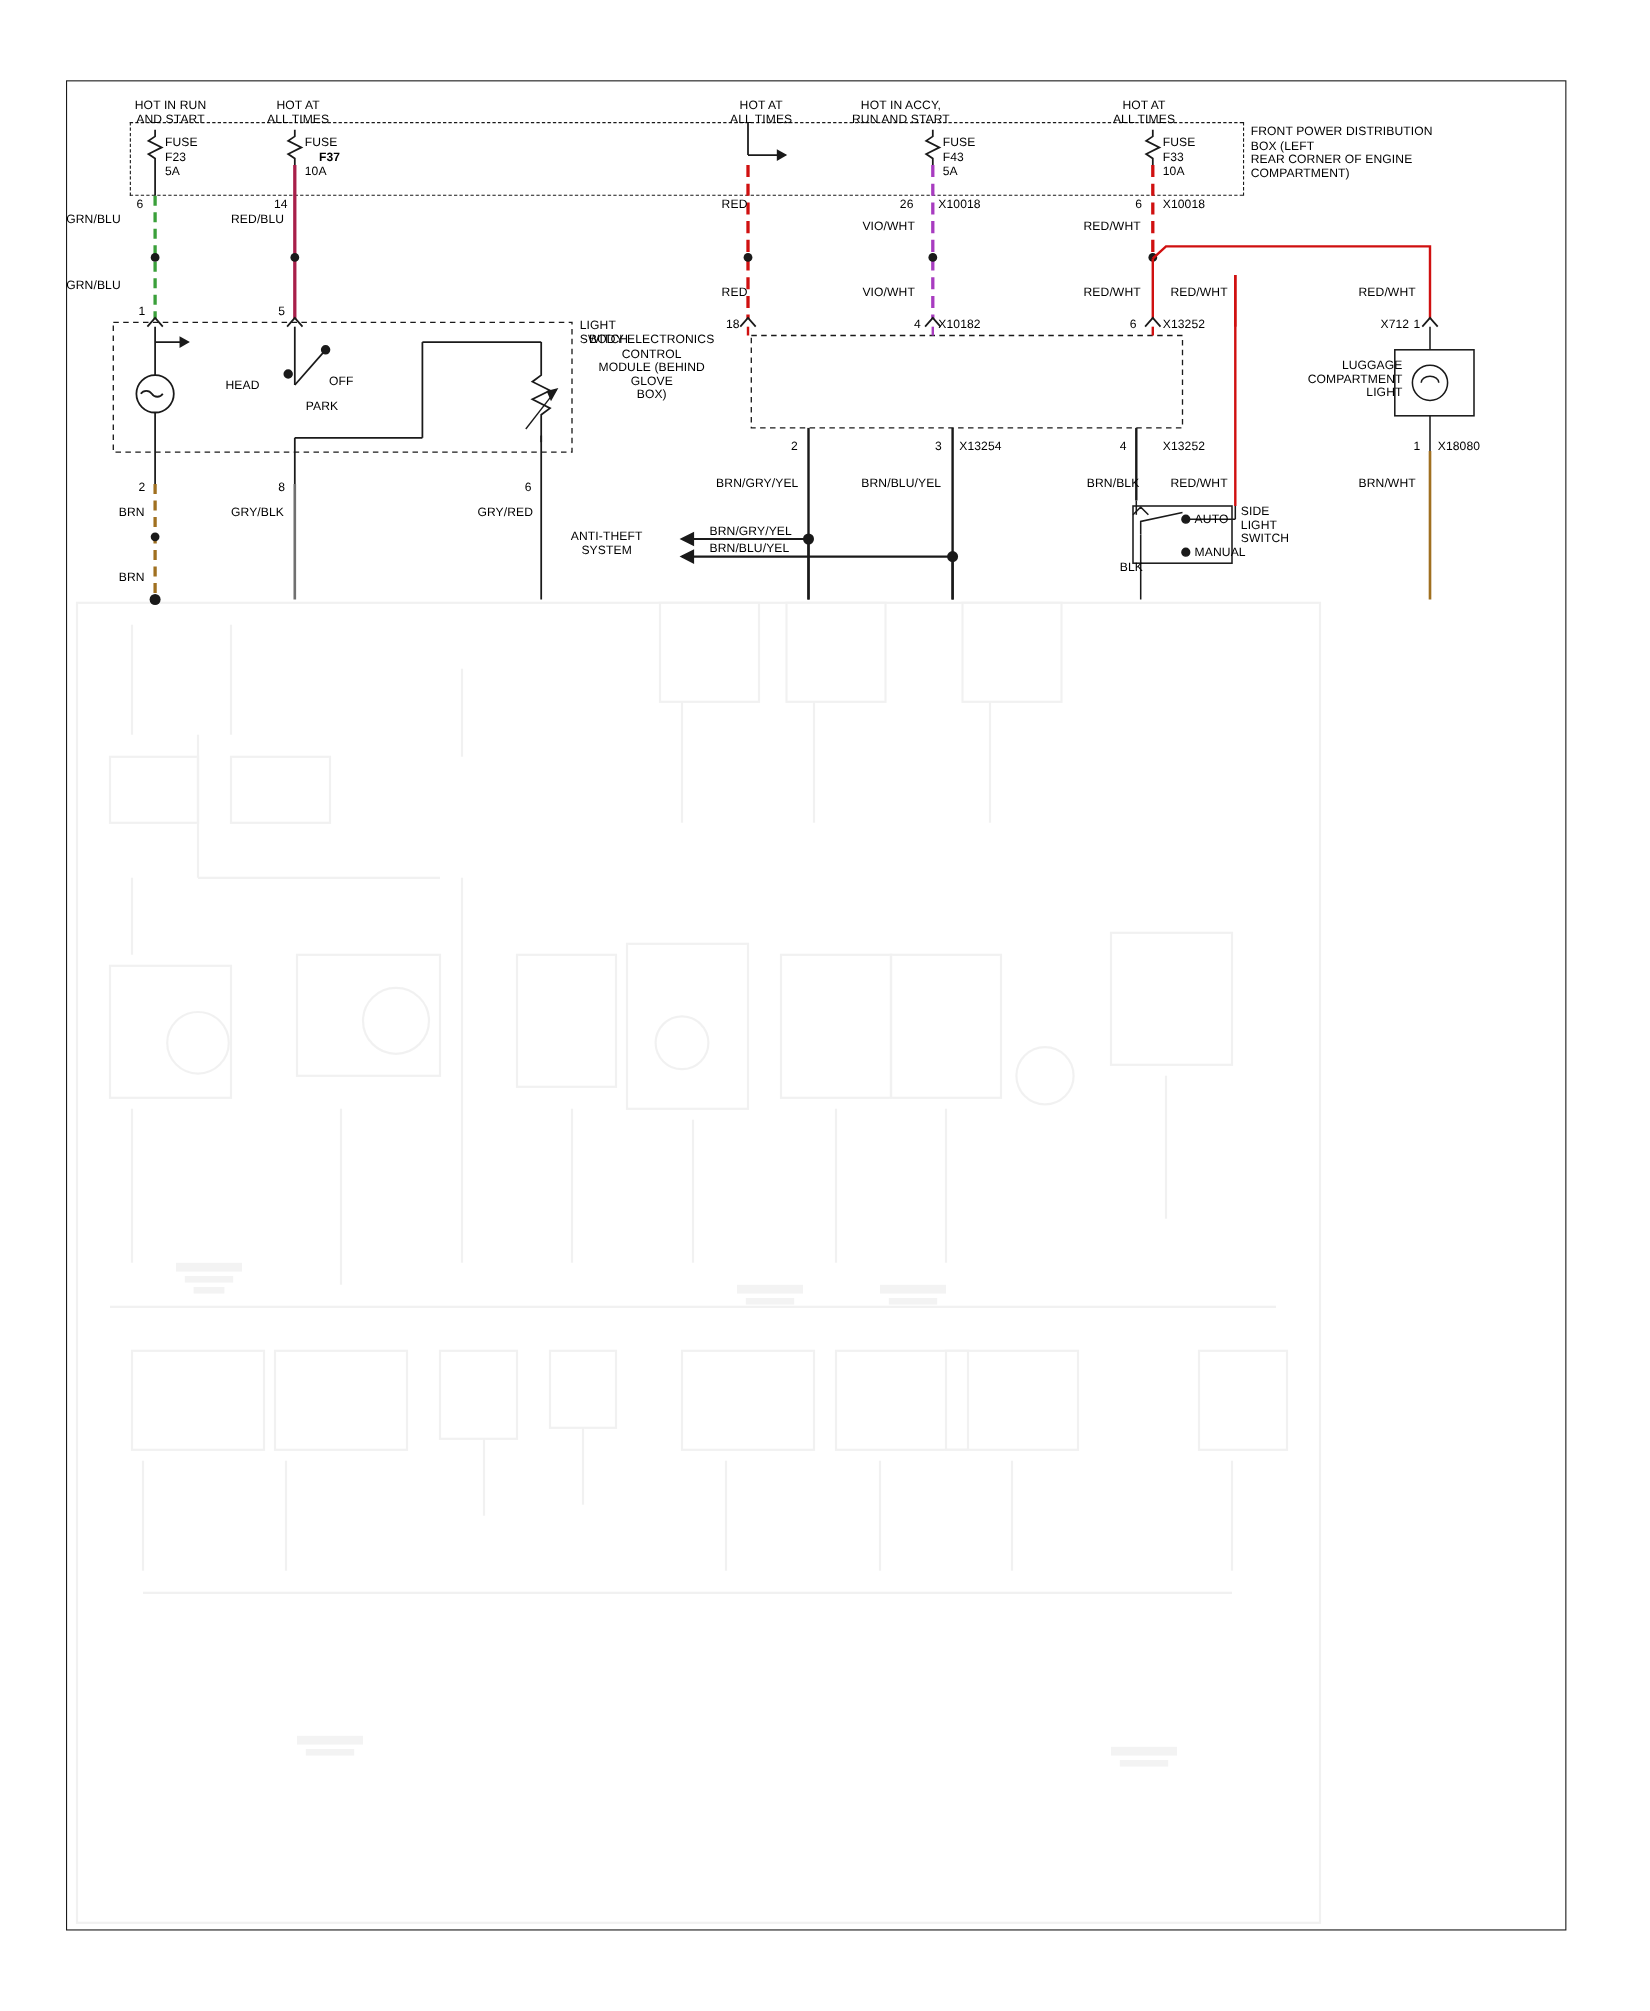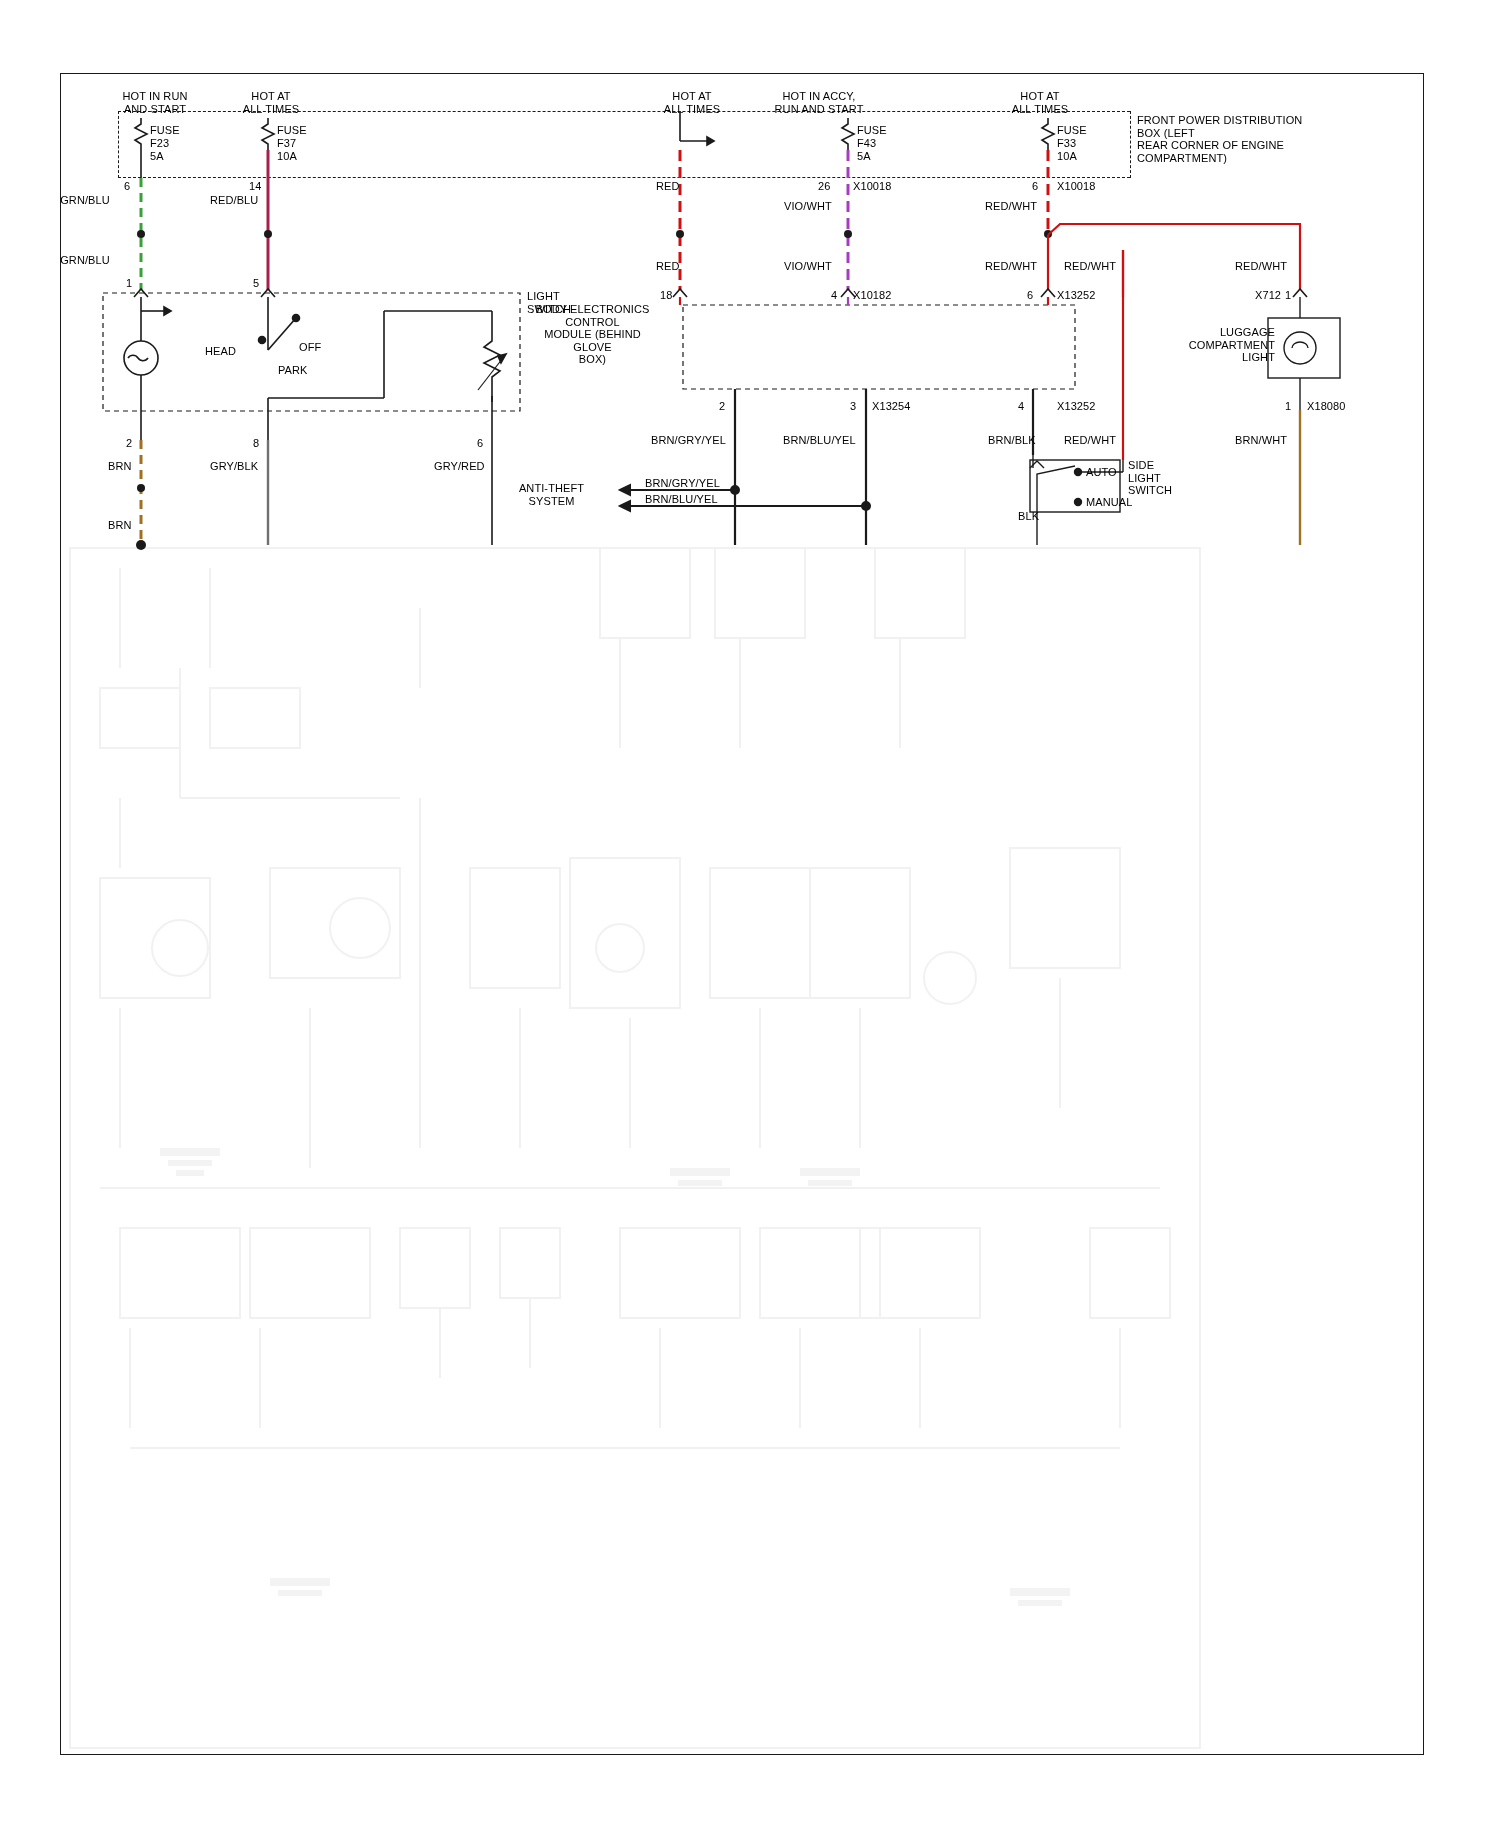--- a/index.html
+++ b/index.html
@@ -93,21 +93,21 @@
   <div class="lbl c" style="left:754px;top:90px;width:130px;">HOT IN ACCY,
 RUN AND START</div>
   <div class="lbl c" style="left:985px;top:90px;width:110px;">HOT AT
 ALL TIMES</div>
 
   <div class="lbl" style="left:150px;top:124px;">FUSE</div>
   <div class="lbl" style="left:150px;top:137px;">F23</div>
   <div class="lbl" style="left:150px;top:150px;">5A</div>
 
   <div class="lbl" style="left:277px;top:124px;">FUSE</div>
-  <div class="lbl" style="left:277px;top:137px;">F37</div>
+  <div class="lbl" style="left:290px;top:137px;font-weight:bold;">F37</div>
   <div class="lbl" style="left:277px;top:150px;">10A</div>
 
   <div class="lbl" style="left:857px;top:124px;">FUSE</div>
   <div class="lbl" style="left:857px;top:137px;">F43</div>
   <div class="lbl" style="left:857px;top:150px;">5A</div>
 
   <div class="lbl" style="left:1057px;top:124px;">FUSE</div>
   <div class="lbl" style="left:1057px;top:137px;">F33</div>
   <div class="lbl" style="left:1057px;top:150px;">10A</div>
 

